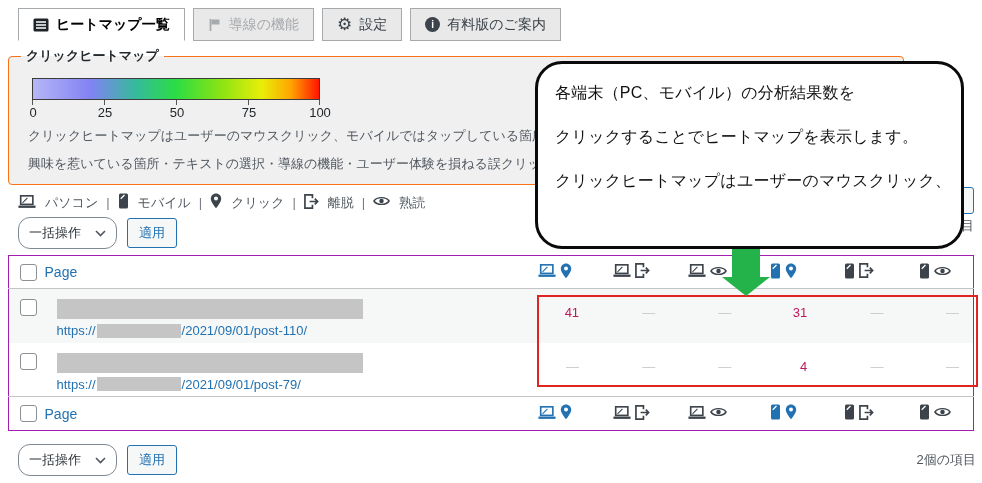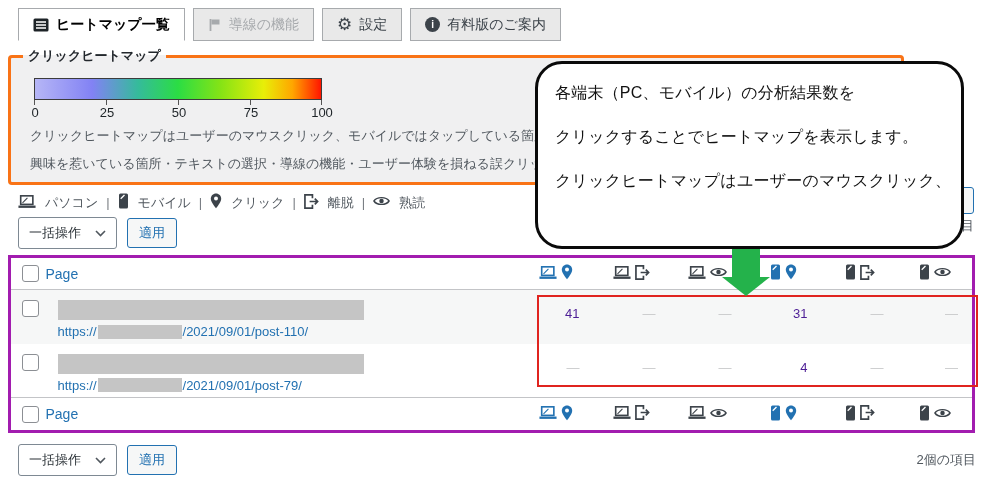--- a/index.html
+++ b/index.html
@@ -13,75 +13,75 @@
        box-sizing:border-box;cursor:pointer;white-space:nowrap;}
   .tab.active{background:#fff;border-bottom-color:#fff;font-weight:bold;color:#000;}
   .tab.disabled{color:#a7aaad;}
   .t-icon{display:inline-flex;align-items:center;}
   .gear{font-size:17px;line-height:1;color:#3c434a;}
   .info-circle{display:inline-flex;width:15px;height:15px;border-radius:50%;background:#3c434a;
        color:#fff;font-size:10px;font-weight:bold;align-items:center;justify-content:center;font-style:normal;}
 
   
   .hm-panel{position:absolute;top:47px;left:8px;width:896px;height:138px;box-sizing:border-box;
-       margin:0;background:#f0f0f1;border:3px solid #f97316;border-radius:4px;padding:0;}
+       margin:0;background:#f0f0f1;border:1px solid #f97316;border-radius:4px;padding:0;}
   .hm-panel legend{margin-left:12px;padding:0 5px;font-size:13px;font-weight:bold;color:#23282d;}
   .grad-bar{position:absolute;left:23px;top:13px;width:288px;height:22px;border:1px solid #3c3c3c;box-sizing:border-box;
        background:linear-gradient(to right,#b6b6f6 0%,#8282f4 20%,#35bb9b 36%,#2bdd44 50%,#86e315 65%,#e8ee08 80%,#ffa600 90%,#ff1500 100%);}
   .tick{position:absolute;top:35px;width:1px;height:5px;background:#555;}
   .tick-label{position:absolute;top:40px;transform:translateX(-50%);font-size:13px;color:#1d2327;}
   .desc{position:absolute;left:19px;font-size:13px;color:#50575e;white-space:nowrap;}
   .desc.l1{top:62px;}
   .desc.l2{top:90px;}
 
   
   .filter-bar{position:absolute;top:193px;left:18px;display:flex;align-items:center;gap:6px;
        font-size:13px;color:#50575e;}
   .filter-item{display:inline-flex;align-items:center;gap:9px;}
   .sep{color:#787c82;margin:0 2px;}
 
   
   .bulk{position:absolute;display:flex;gap:10px;align-items:center;}
   .bulk.top{top:217px;left:18px;}
   .bulk.bottom{top:444px;left:18px;}
   .select{display:inline-flex;align-items:center;gap:14px;height:30px;padding:0 10px;
-       background:#fff;border:1px solid #7e8993;border-radius:3px;font-size:13px;color:#2c3338;cursor:pointer;}
+       background:#fff;border:1px solid #7e8993;border-radius:12px;font-size:13px;color:#2c3338;cursor:pointer;}
   .apply-btn{display:inline-flex;align-items:center;height:30px;padding:0 11px;background:#f6f7f7;
        border:1px solid #2271b1;border-radius:3px;color:#2271b1;font-size:13px;cursor:pointer;box-sizing:border-box;}
   .chev{stroke:#50575e;stroke-width:1.6;fill:none;}
 
   
   .partial-btn{position:absolute;top:187px;left:918px;width:56px;height:27px;box-sizing:border-box;
        background:#f6f7f7;border:1px solid #2271b1;border-radius:3px;z-index:1;}
   .items-count.top{position:absolute;top:217px;right:8px;font-size:13px;color:#50575e;z-index:1;}
   .items-count.bottom{position:absolute;top:451px;right:6px;font-size:13px;color:#50575e;}
 
   
   .list-table{position:absolute;top:255px;left:8px;width:966px;border-collapse:collapse;
-       table-layout:fixed;background:#fff;border:3px solid #a21caf;font-size:13px;}
+       table-layout:fixed;background:#fff;border:1px solid #a21caf;font-size:13px;}
   .list-table th,.list-table td{padding:0;box-sizing:border-box;text-align:right;}
   tr.hdr{height:33px;}
   tr.hdr.foot{height:34px;}
   tr.hdr th{border-bottom:1px solid #c3c4c7;text-align:left;font-weight:normal;}
   tr.hdr.foot th{border-bottom:none;border-top:1px solid #c3c4c7;}
   .cb-cell{padding-left:11px !important;}
   .checkbox{width:15px;height:15px;border:1px solid #8c8f94;border-radius:3px;background:#fff;cursor:pointer;}
   .page-col-label{color:#2271b1;font-size:14px;cursor:pointer;}
   th.icon-col{text-align:center !important;cursor:pointer;}
   .icpair{display:inline-flex;align-items:center;gap:4px;justify-content:center;}
   .ic-dark{color:#3c434a;}
   .ic-blue{color:#2271b1;}
   tr.data-row{height:54px;vertical-align:top;}
   tr.data-row.alt{background:#f6f7f7;}
   tr.data-row .cb-cell{padding-top:10px !important;}
   .page-cell{padding:10px 0 0 12px !important;}
   .redact-bar{width:306px;height:20px;background:#c5c5c5;margin-bottom:4px;}
   .url-line{color:#2271b1;font-size:13px;display:flex;align-items:center;cursor:pointer;}
   .redact-inline{display:inline-block;width:84px;height:14px;background:#c5c5c5;margin:0 1px;}
-  td.cell-value{text-align:right;padding:16px 14px 0 0 !important;color:#4c1d95;font-size:13px;cursor:pointer;}
+  td.cell-value{text-align:right;padding:16px 14px 0 0 !important;color:#be185d;font-size:13px;cursor:pointer;}
   td.cell-value.dash{color:#c8c9cb;cursor:default;}
 
   
   .red-box{position:absolute;top:295px;left:537px;width:441px;height:92px;box-sizing:border-box;
        border:2px solid #e0241f;z-index:20;pointer-events:none;}
   .green-arrow{position:absolute;top:248px;left:721px;z-index:25;}
   .callout{position:absolute;top:61px;left:535px;width:429px;height:188px;box-sizing:border-box;
        background:#fff;border:3px solid #0a0a0a;border-radius:27px;z-index:30;
        padding:7px 14px 4px 17px;font-size:16px;color:#111;letter-spacing:0.2px;}
   .callout .line{line-height:44px;white-space:nowrap;}

